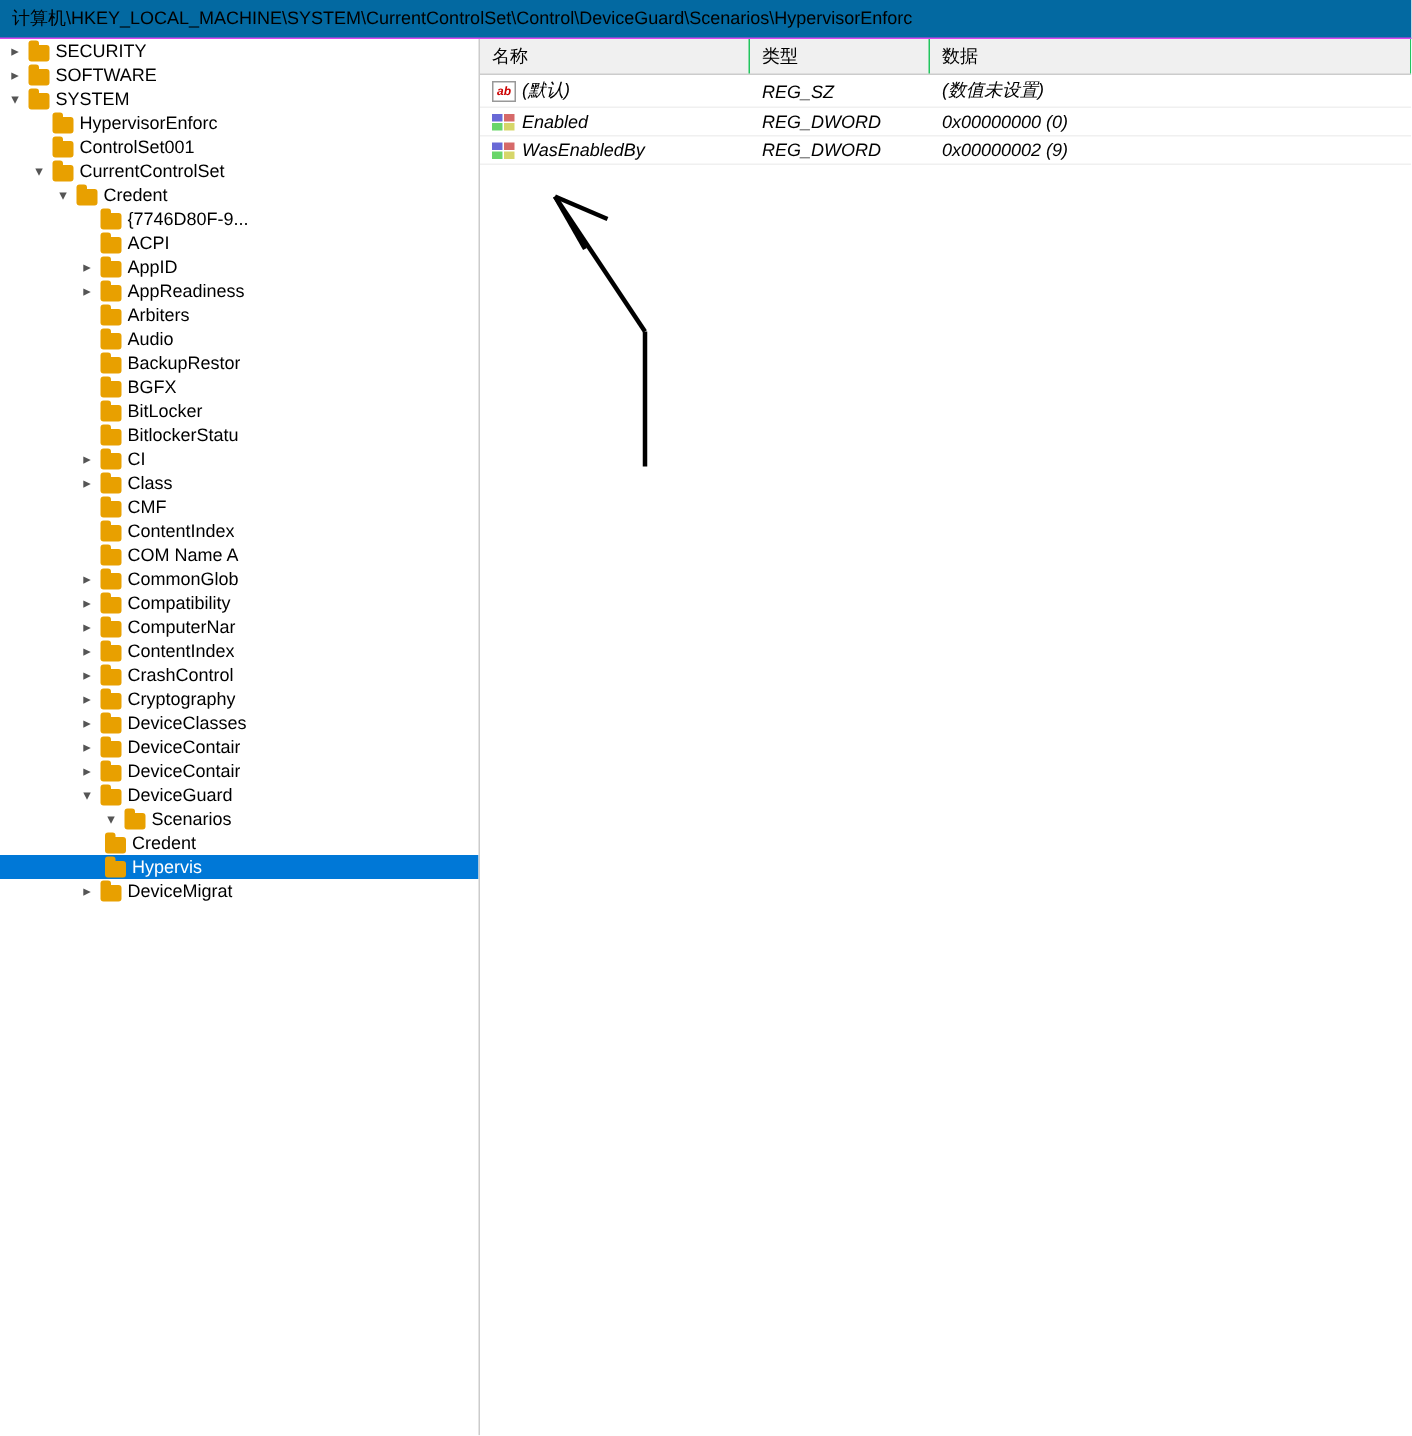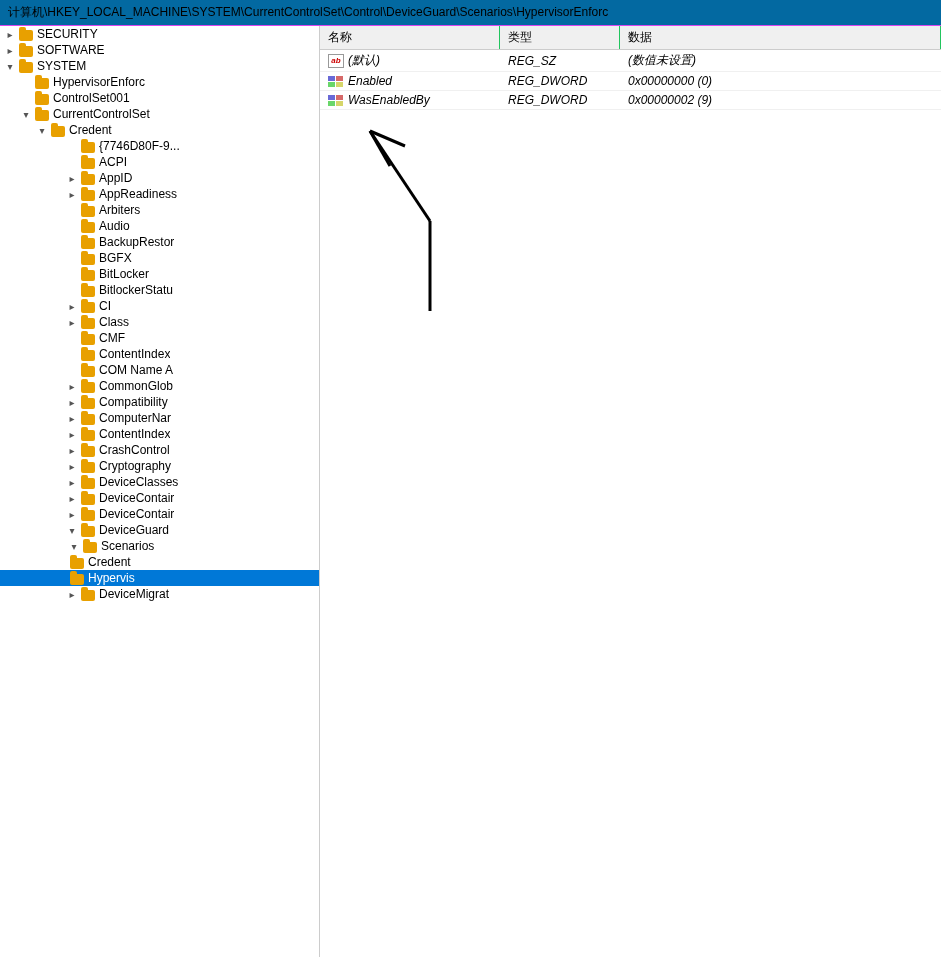--- a/index.html
+++ b/index.html
@@ -95,21 +95,21 @@
     .tree-label {
       font-size: 12px;
       overflow: hidden;
       text-overflow: ellipsis;
     }
 
     
     .indent-0 { padding-left: 2px; }
     .indent-1 { padding-left: 18px; }
     .indent-2 { padding-left: 34px; }
-    .indent-3 { padding-left: 64px; }
+    .indent-3 { padding-left: 50px; }
     .indent-4 { padding-left: 66px; }
     .indent-5 { padding-left: 53px; }
 
     
     .right-pane {
       flex: 1;
       display: flex;
       flex-direction: column;
       overflow: hidden;
     }

